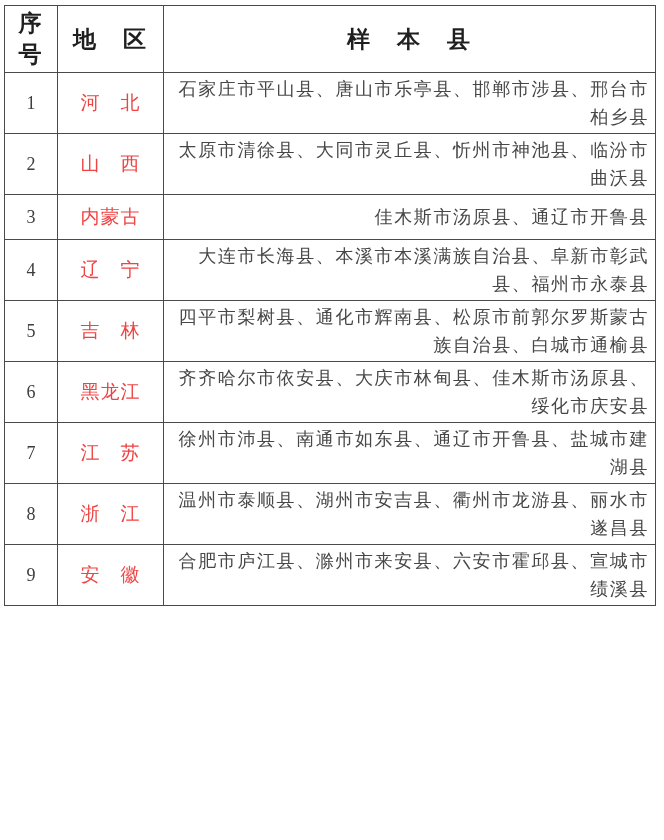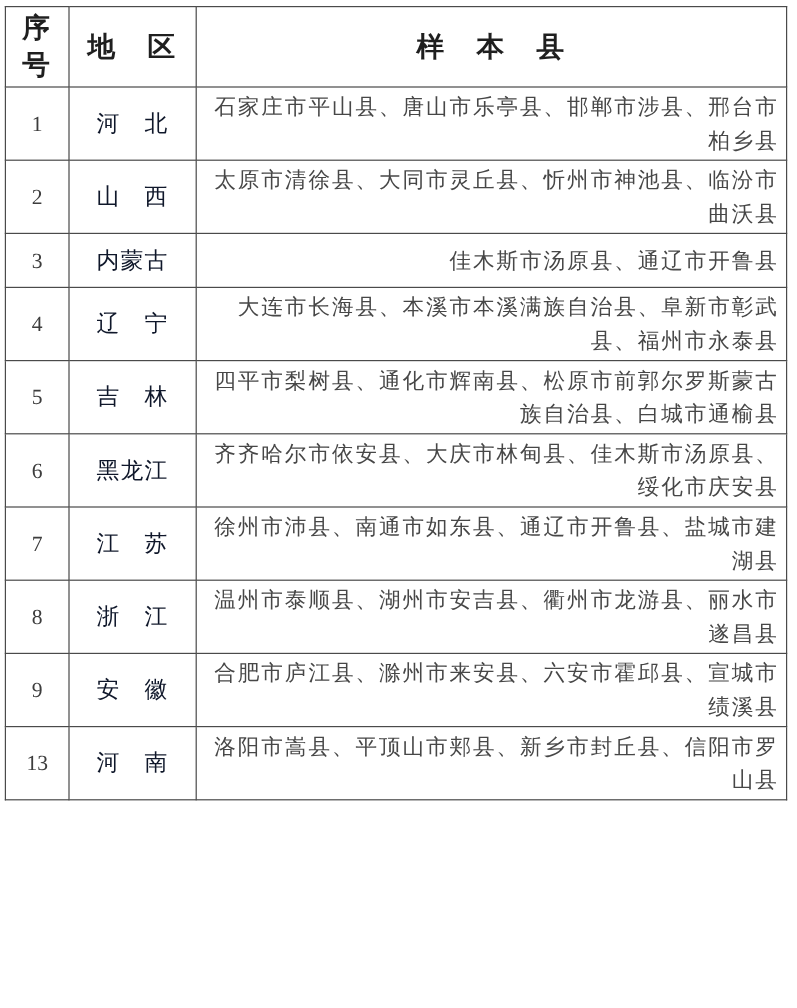--- a/index.html
+++ b/index.html
@@ -45,21 +45,21 @@
   tr.r1 { height: 45px; }
   td.num {
     text-align: center;
     font-size: 18px;
     color: #3d3d3d;
     padding: 2px 2px;
   }
   td.region {
     text-align: center;
     font-size: 19px;
-    color: #0f172a;
+    color: #ef4444;
     letter-spacing: 1px;
     padding: 2px 2px;
   }
   td.counties {
     text-align: right;
     font-size: 18px;
     color: #474747;
     line-height: 28px;
     letter-spacing: 1.6px;
     padding: 2px 6px 2px 9px;
@@ -121,20 +121,15 @@
       <tr class="r2">
         <td class="num">8</td>
         <td class="region">浙　江</td>
         <td class="counties">温州市泰顺县、湖州市安吉县、衢州市龙游县、丽水市遂昌县</td>
       </tr>
       <tr class="r2">
         <td class="num">9</td>
         <td class="region">安　徽</td>
         <td class="counties">合肥市庐江县、滁州市来安县、六安市霍邱县、宣城市绩溪县</td>
       </tr>
-      <tr class="r2">
-        <td class="num">13</td>
-        <td class="region">河　南</td>
-        <td class="counties">洛阳市嵩县、平顶山市郏县、新乡市封丘县、信阳市罗山县</td>
-      </tr>
     </tbody>
   </table>
 </div>
 
 </body></html>

